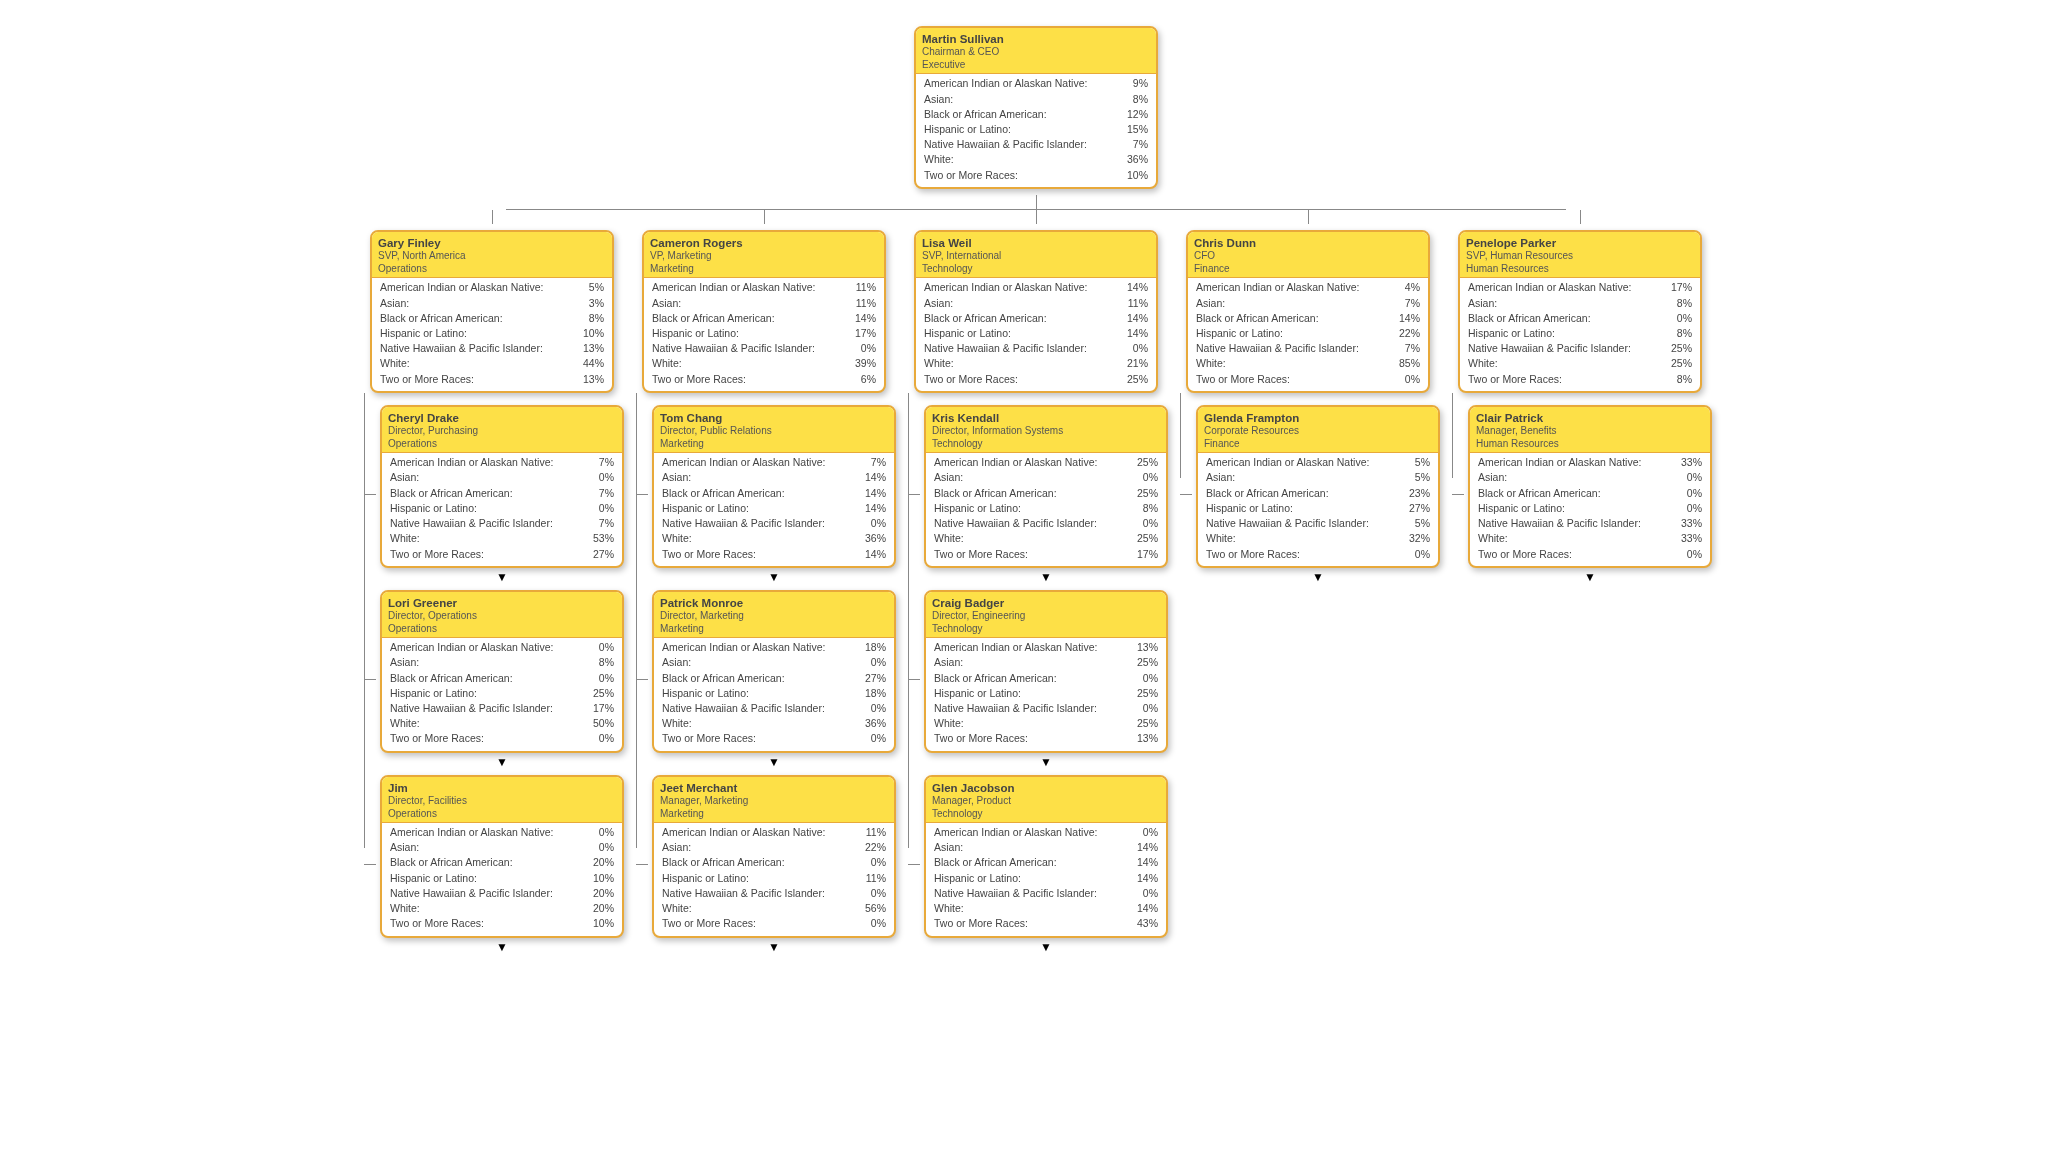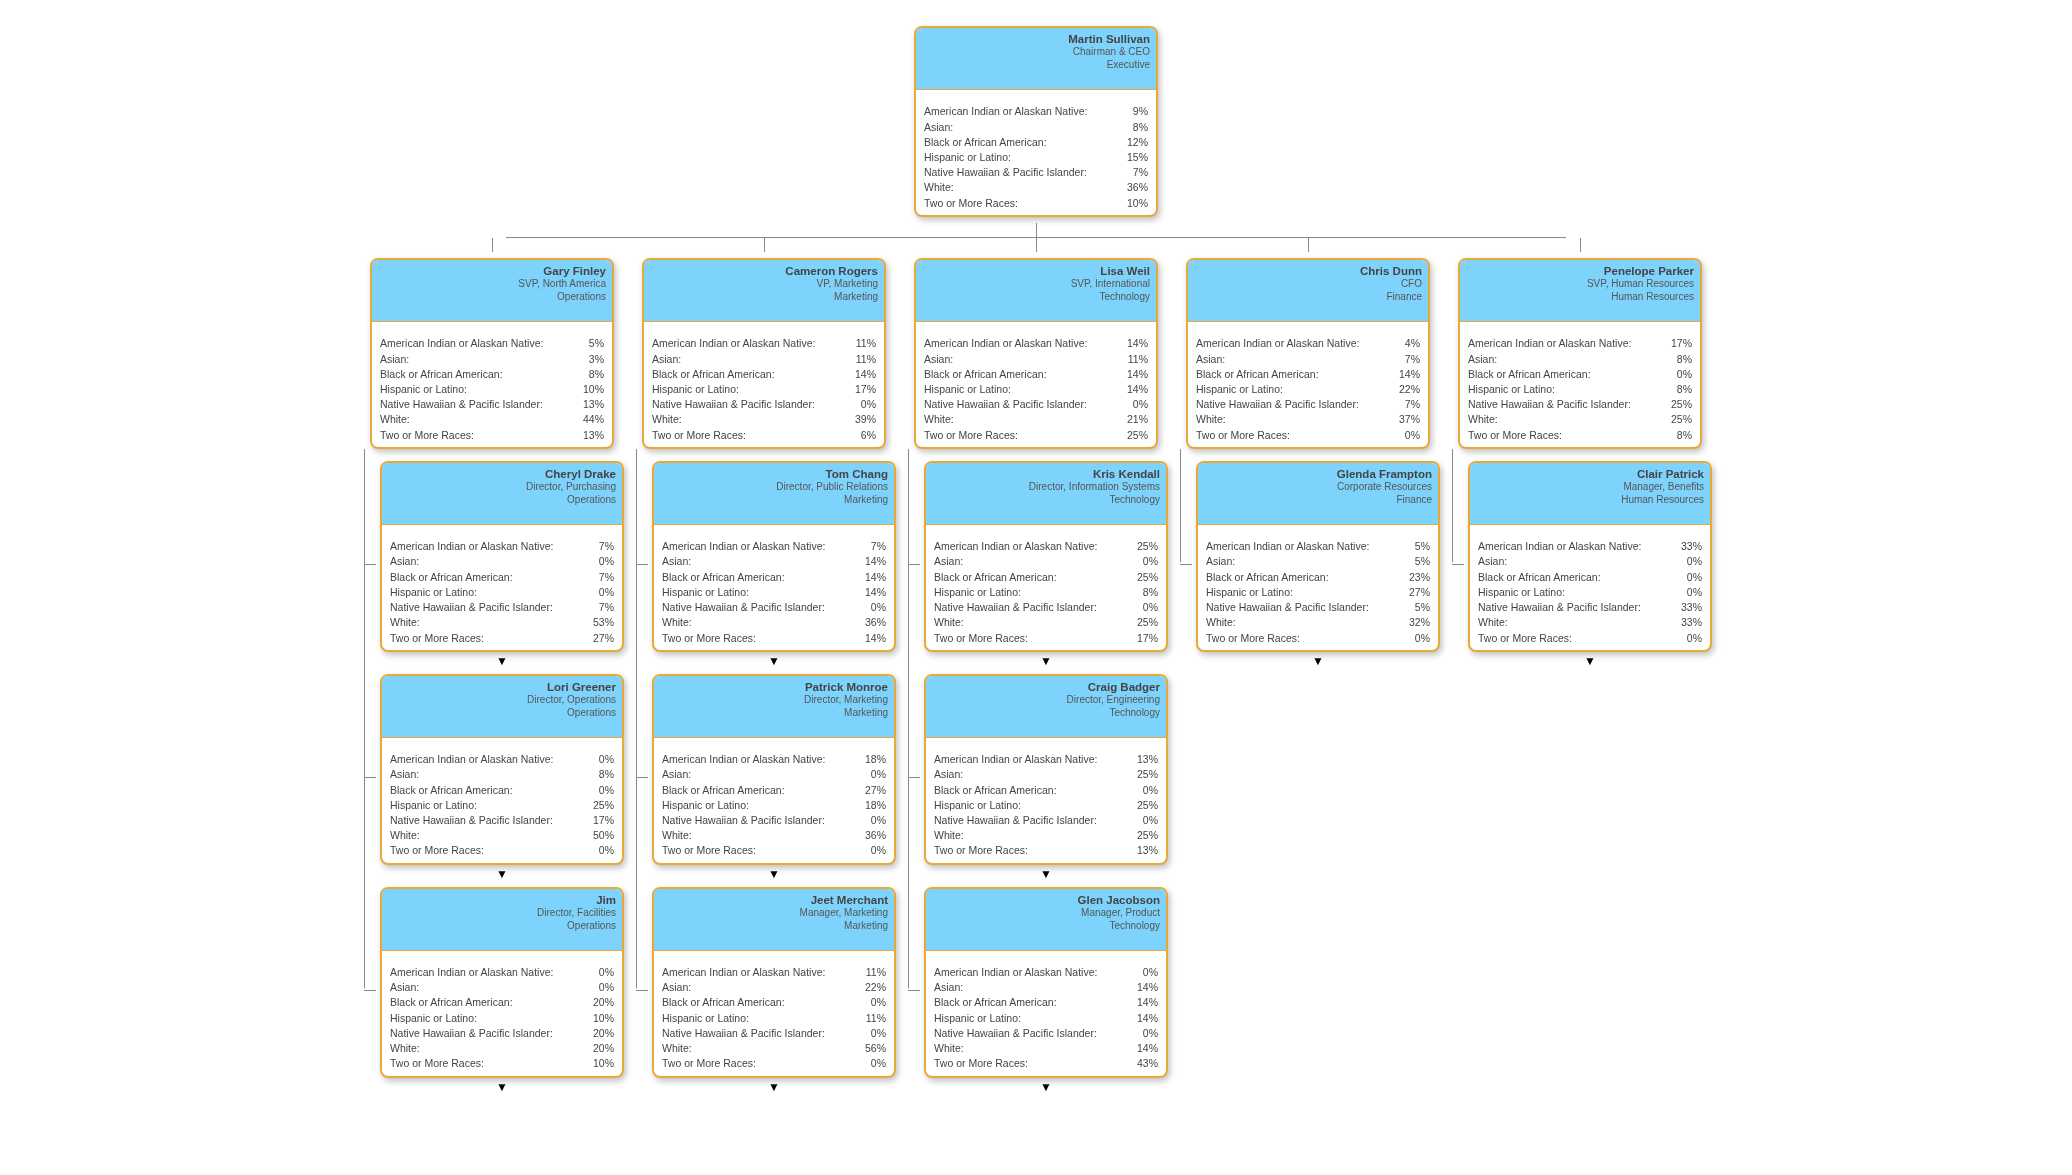--- a/index.html
+++ b/index.html
@@ -18,42 +18,41 @@
   .node {
     width: 240px;
     border: 2px solid #e8a93a;
     border-radius: 8px;
     background: #fff;
     box-shadow: 2px 3px 6px rgba(0,0,0,0.25);
     overflow: hidden;
     margin: 6px auto;
   }
   .node-header {
-    text-align: right;
-    padding: 4px 6px 18px 6px;
+    text-align: left;
+    padding: 4px 6px 2px 6px;
     border-bottom: 1px solid #e8a93a;
-    background: #7dd3fc;
+    background: #fde047;
     line-height: 1.25;
   }
   .node-header .name {
     font-weight: bold;
     color: #444;
     font-size: 11.5px;
   }
   .node-header .title,
   .node-header .dept {
     color: #555;
     font-size: 10px;
   }
   .node-body {
     padding: 2px 8px 4px 8px;
     font-size: 10.5px;
     color: #444;
     line-height: 1.45;
-    margin-top: 12px;
   }
   .row {
     display: flex;
     justify-content: space-between;
     white-space: nowrap;
   }
   .row .label { padding-right: 6px; }
   .row .val { text-align: right; }
 
   
@@ -669,21 +668,21 @@
             <div class="row">
               <span class="label">Hispanic or Latino:</span>
               <span class="val">22%</span>
             </div>
             <div class="row">
               <span class="label">Native Hawaiian &amp; Pacific Islander:</span>
               <span class="val">7%</span>
             </div>
             <div class="row">
               <span class="label">White:</span>
-              <span class="val">37%</span>
+              <span class="val">85%</span>
             </div>
             <div class="row">
               <span class="label">Two or More Races:</span>
               <span class="val">0%</span>
             </div>
           </div>
         </div>
         <div class="sub-wrap">
           <div class="sub-item">
             <div class="node">

